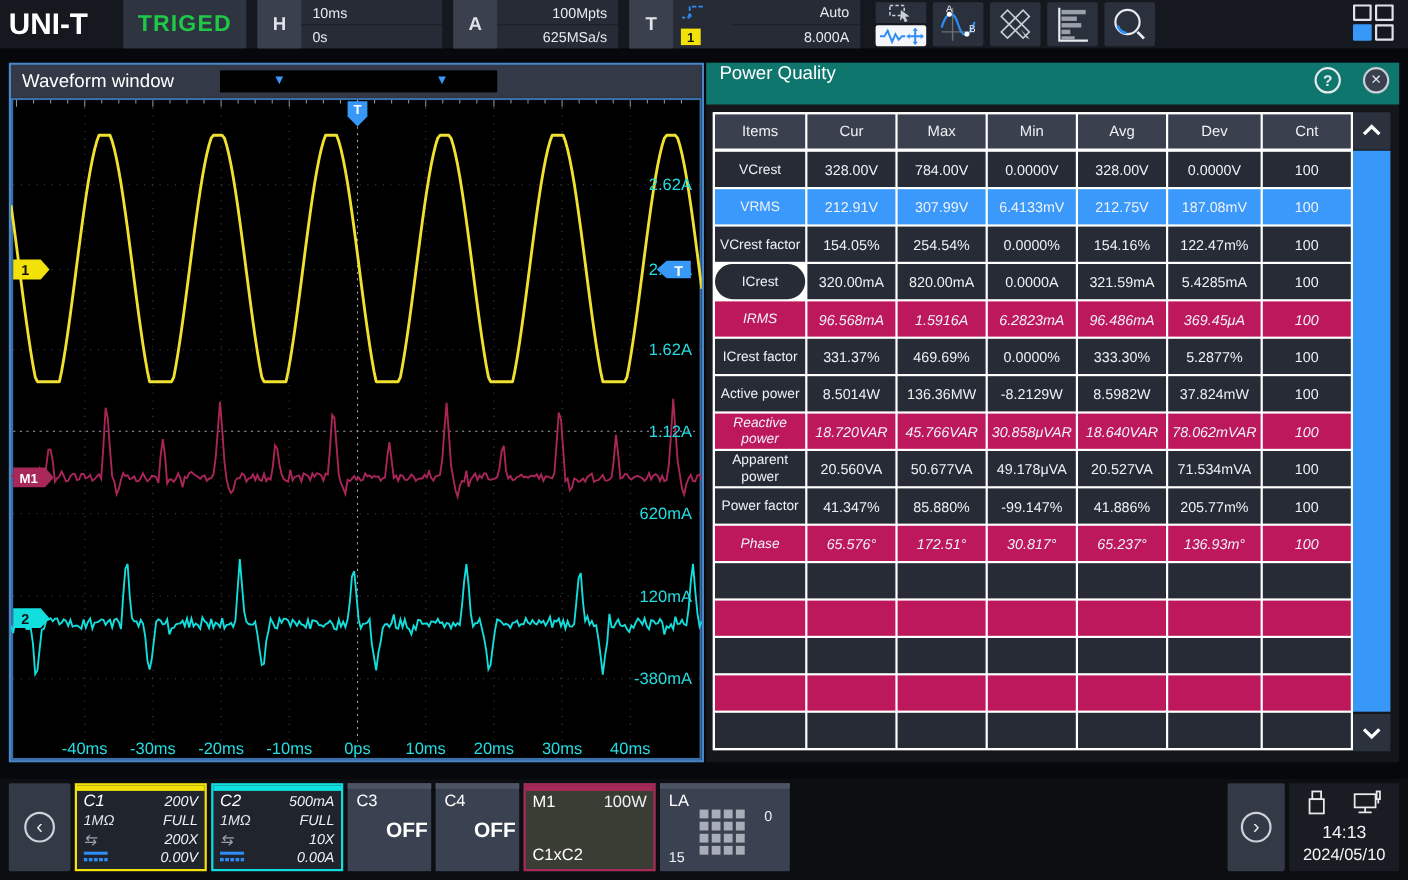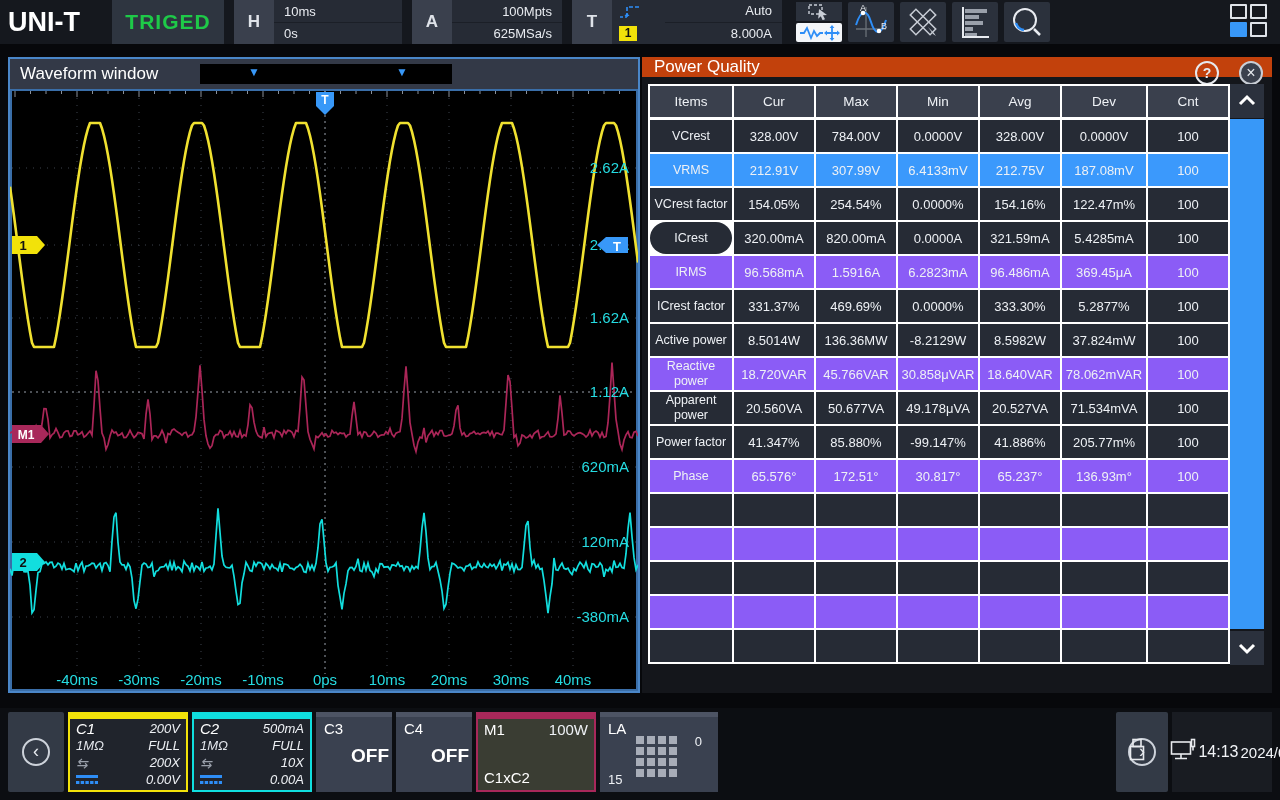--- a/index.html
+++ b/index.html
@@ -35,36 +35,36 @@
   .wavewin{position:absolute;left:8px;top:57px;width:632px;height:636px;box-sizing:border-box;
     border:2px solid #4a86c8;background:#000;}
   .wavetitle{height:30px;background:#333947;display:flex;align-items:center;position:relative;}
   .wavetitle .t{font-size:17px;color:#fff;padding-left:10px;}
   .posstrip{position:absolute;left:190px;top:5px;width:252px;height:20px;background:#000;}
   .posstrip .tri{position:absolute;top:1px;color:#3898f8;font-size:12px;}
   #wave-svg{display:block;}
 
   
   .pqpanel{position:absolute;left:642px;top:57px;width:630px;height:636px;background:#14161b;}
-  .pqtitle{height:20px;background:#c2410c;display:flex;align-items:center;position:relative;}
+  .pqtitle{height:38px;background:#0f766e;display:flex;align-items:flex-start;position:relative;}
   .pqtitle .t{font-size:17px;color:#fff;padding-left:12px;}
   .helpbtn{position:absolute;right:53px;top:4px;width:24px;height:24px;border:2px solid #e6e9ee;border-radius:50%;
     box-sizing:border-box;color:#e6e9ee;font-size:14px;font-weight:bold;display:flex;align-items:center;justify-content:center;}
   .closebtn{position:absolute;right:9px;top:4px;width:24px;height:24px;border:2px solid #c9ced6;border-radius:50%;
     box-sizing:border-box;background:#3a404d;color:#e6e9ee;font-size:16px;display:flex;align-items:center;justify-content:center;}
   .pqbody{position:relative;height:604px;}
   .pqgrid{position:absolute;left:6px;top:7px;display:grid;
     grid-template-columns:82px 80px 80px 80px 80px 84px 80px;
     grid-auto-rows:32px;gap:2px;background:#fff;border:2px solid #fff;}
   .pqgrid .hc{height:31px;}
   .cell{display:flex;align-items:center;justify-content:center;font-size:13px;color:#eef1f5;
     text-align:center;line-height:15px;overflow:hidden;padding:0 1px;}
   .cell.hd{background:#3a404d;font-size:13.5px;}
   .cell.dark{background:#262b35;}
-  .cell.light{background:#8b5cf6;}
+  .cell.light{background:#be185d;font-style:italic;}
   .cell.hl{background:#3b99fc;}
   .sbar{position:absolute;left:588px;top:7px;width:34px;height:581px;}
   .sb-btn{position:absolute;left:0;width:34px;height:34px;background:#2b313d;display:flex;align-items:center;justify-content:center;}
   .sb-up{top:0;}
   .sb-dn{bottom:0;}
   .sb-track{position:absolute;left:0;top:35px;width:34px;height:510px;background:#3898f8;}
 
   
   .bottombar{position:absolute;left:0;top:708px;width:1280px;height:92px;background:#0c0e12;
     display:flex;align-items:flex-start;padding:4px 8px 0 8px;box-sizing:border-box;gap:4px;}
@@ -87,21 +87,21 @@
   .mcard .strip{height:5px;background:#a8285a;}
   .mrow{display:flex;justify-content:space-between;padding:2px 6px 0 6px;}
   .mexpr{font-size:15px;color:#fff;padding:0 6px 4px 6px;margin-top:auto;}
   .lacard{width:118px;height:80px;background:#3a4150;box-sizing:border-box;position:relative;}
   .lacard .strip{height:5px;background:#4d5464;}
   .laname{position:absolute;left:8px;top:8px;font-size:15px;color:#fff;}
   .ladots{position:absolute;left:36px;top:24px;display:grid;grid-template-columns:repeat(4,8px);grid-auto-rows:8px;gap:3px;}
   .ladots i{background:#a8adb8;display:block;}
   .la0{position:absolute;right:16px;top:22px;font-size:13px;color:#eef1f5;}
   .la15{position:absolute;left:8px;bottom:5px;font-size:13px;color:#eef1f5;}
-  .statusbox{width:100px;height:80px;background:#191c22;display:flex;flex-direction:row;align-items:center;justify-content:center;gap:2px;}
+  .statusbox{width:100px;height:80px;background:#191c22;display:flex;flex-direction:column;align-items:center;justify-content:center;gap:2px;}
   .stico{display:flex;gap:24px;align-items:center;}
   .sttime{font-size:16px;color:#f2f4f8;}
   .stdate{font-size:15px;color:#f2f4f8;}
   .spacer{flex:1;}
 </style>
 </head>
 <body>
 
 <div class="screen">
 

